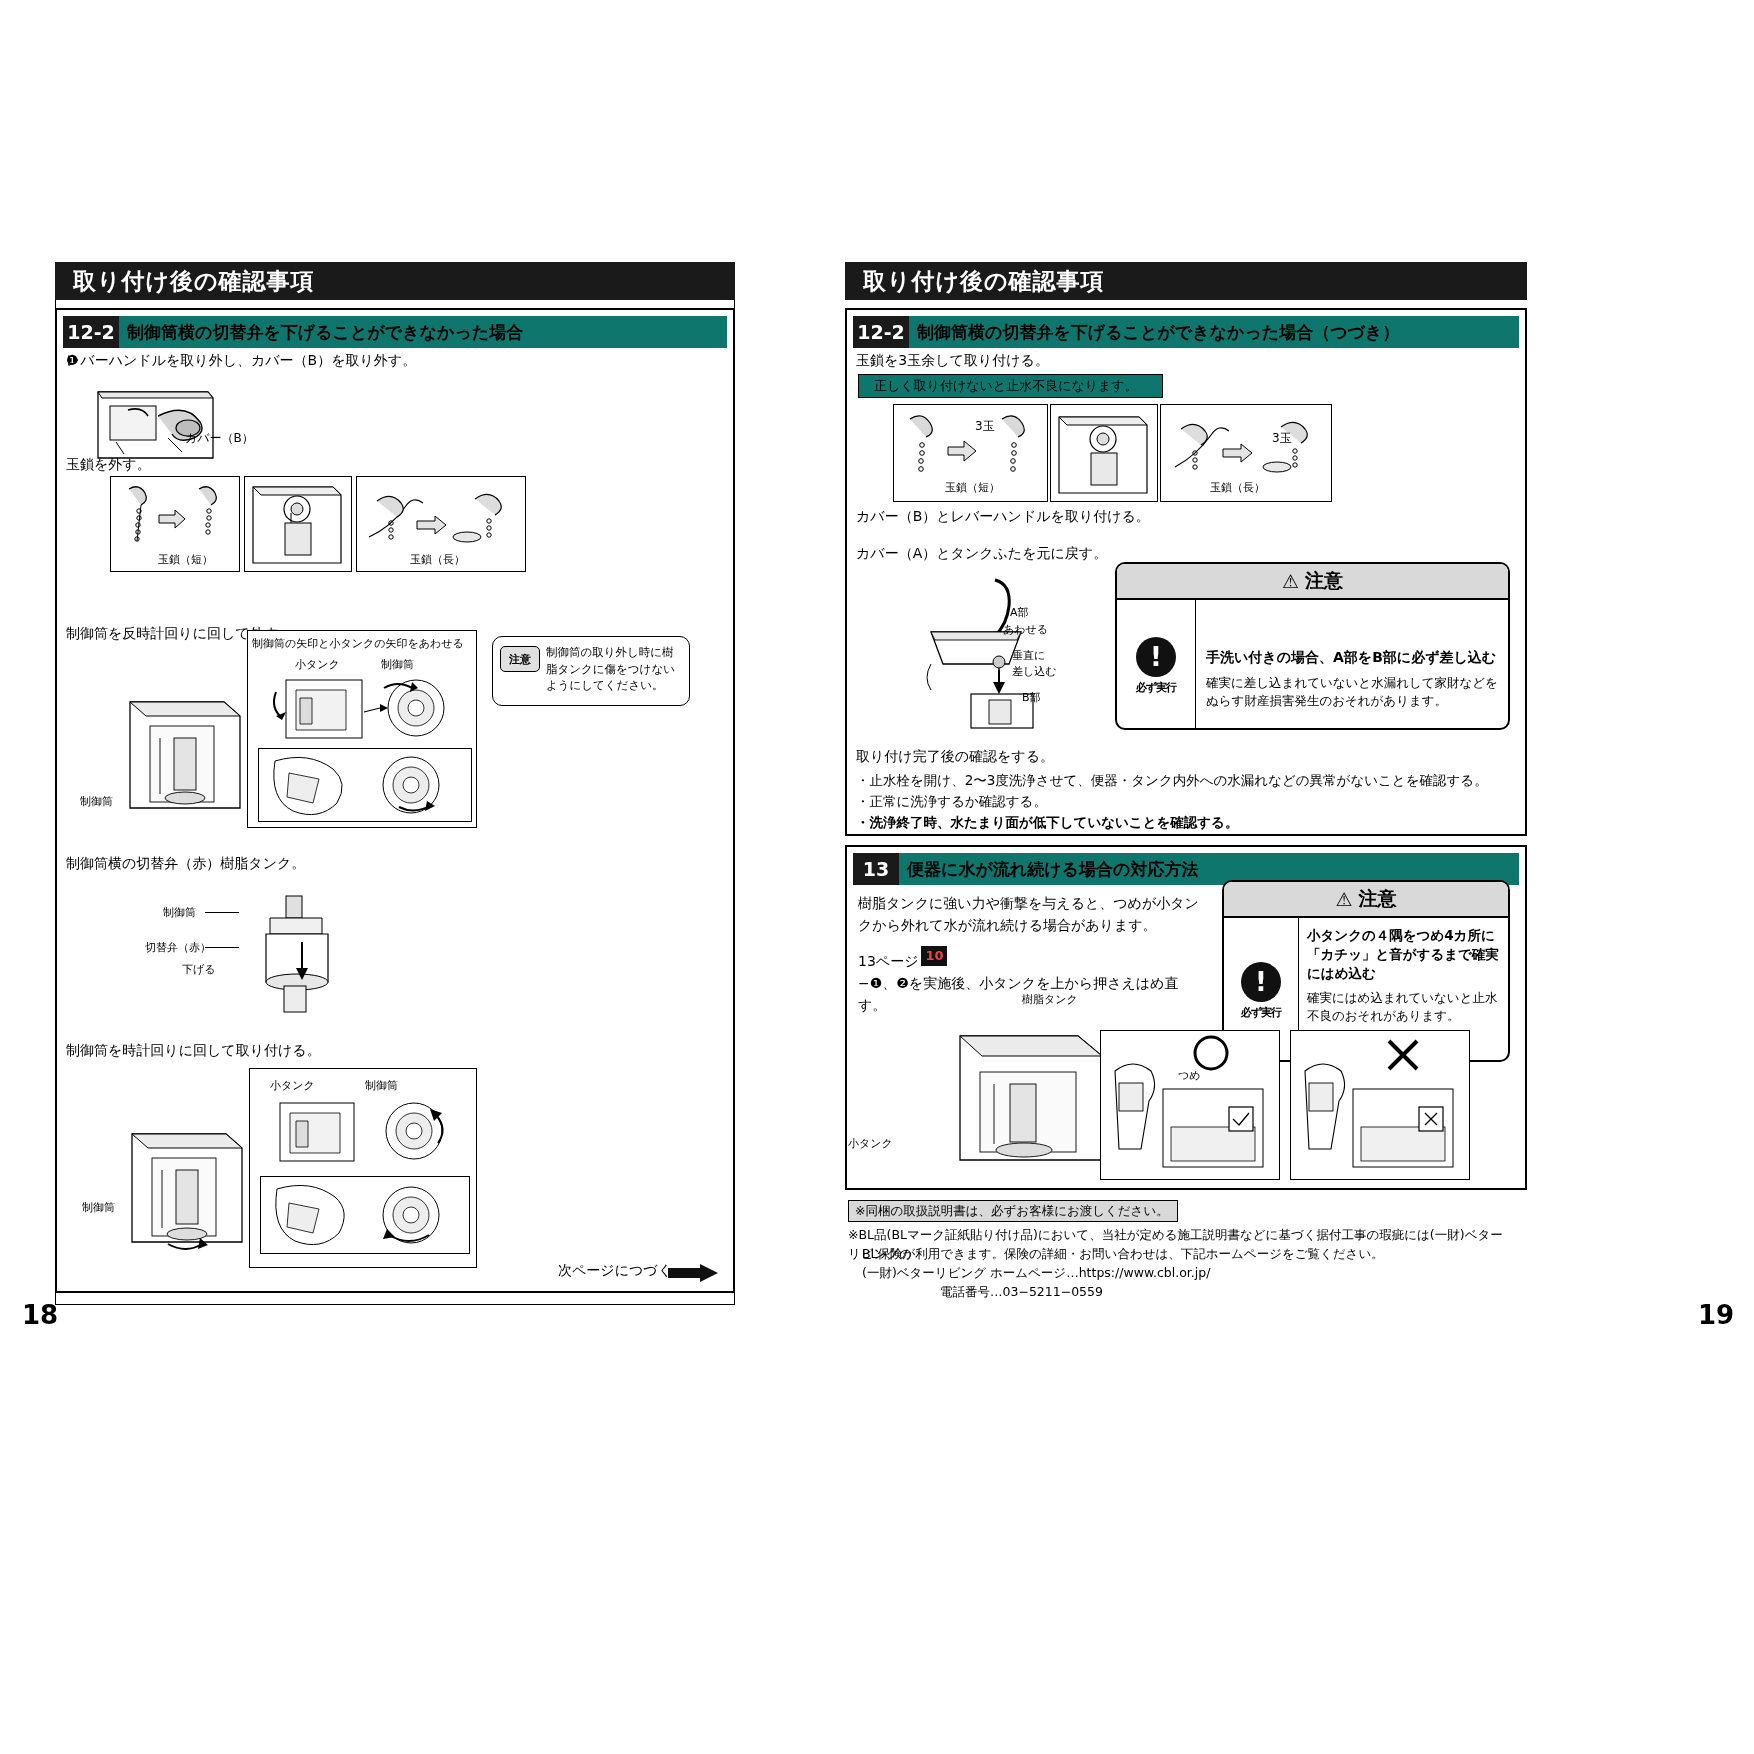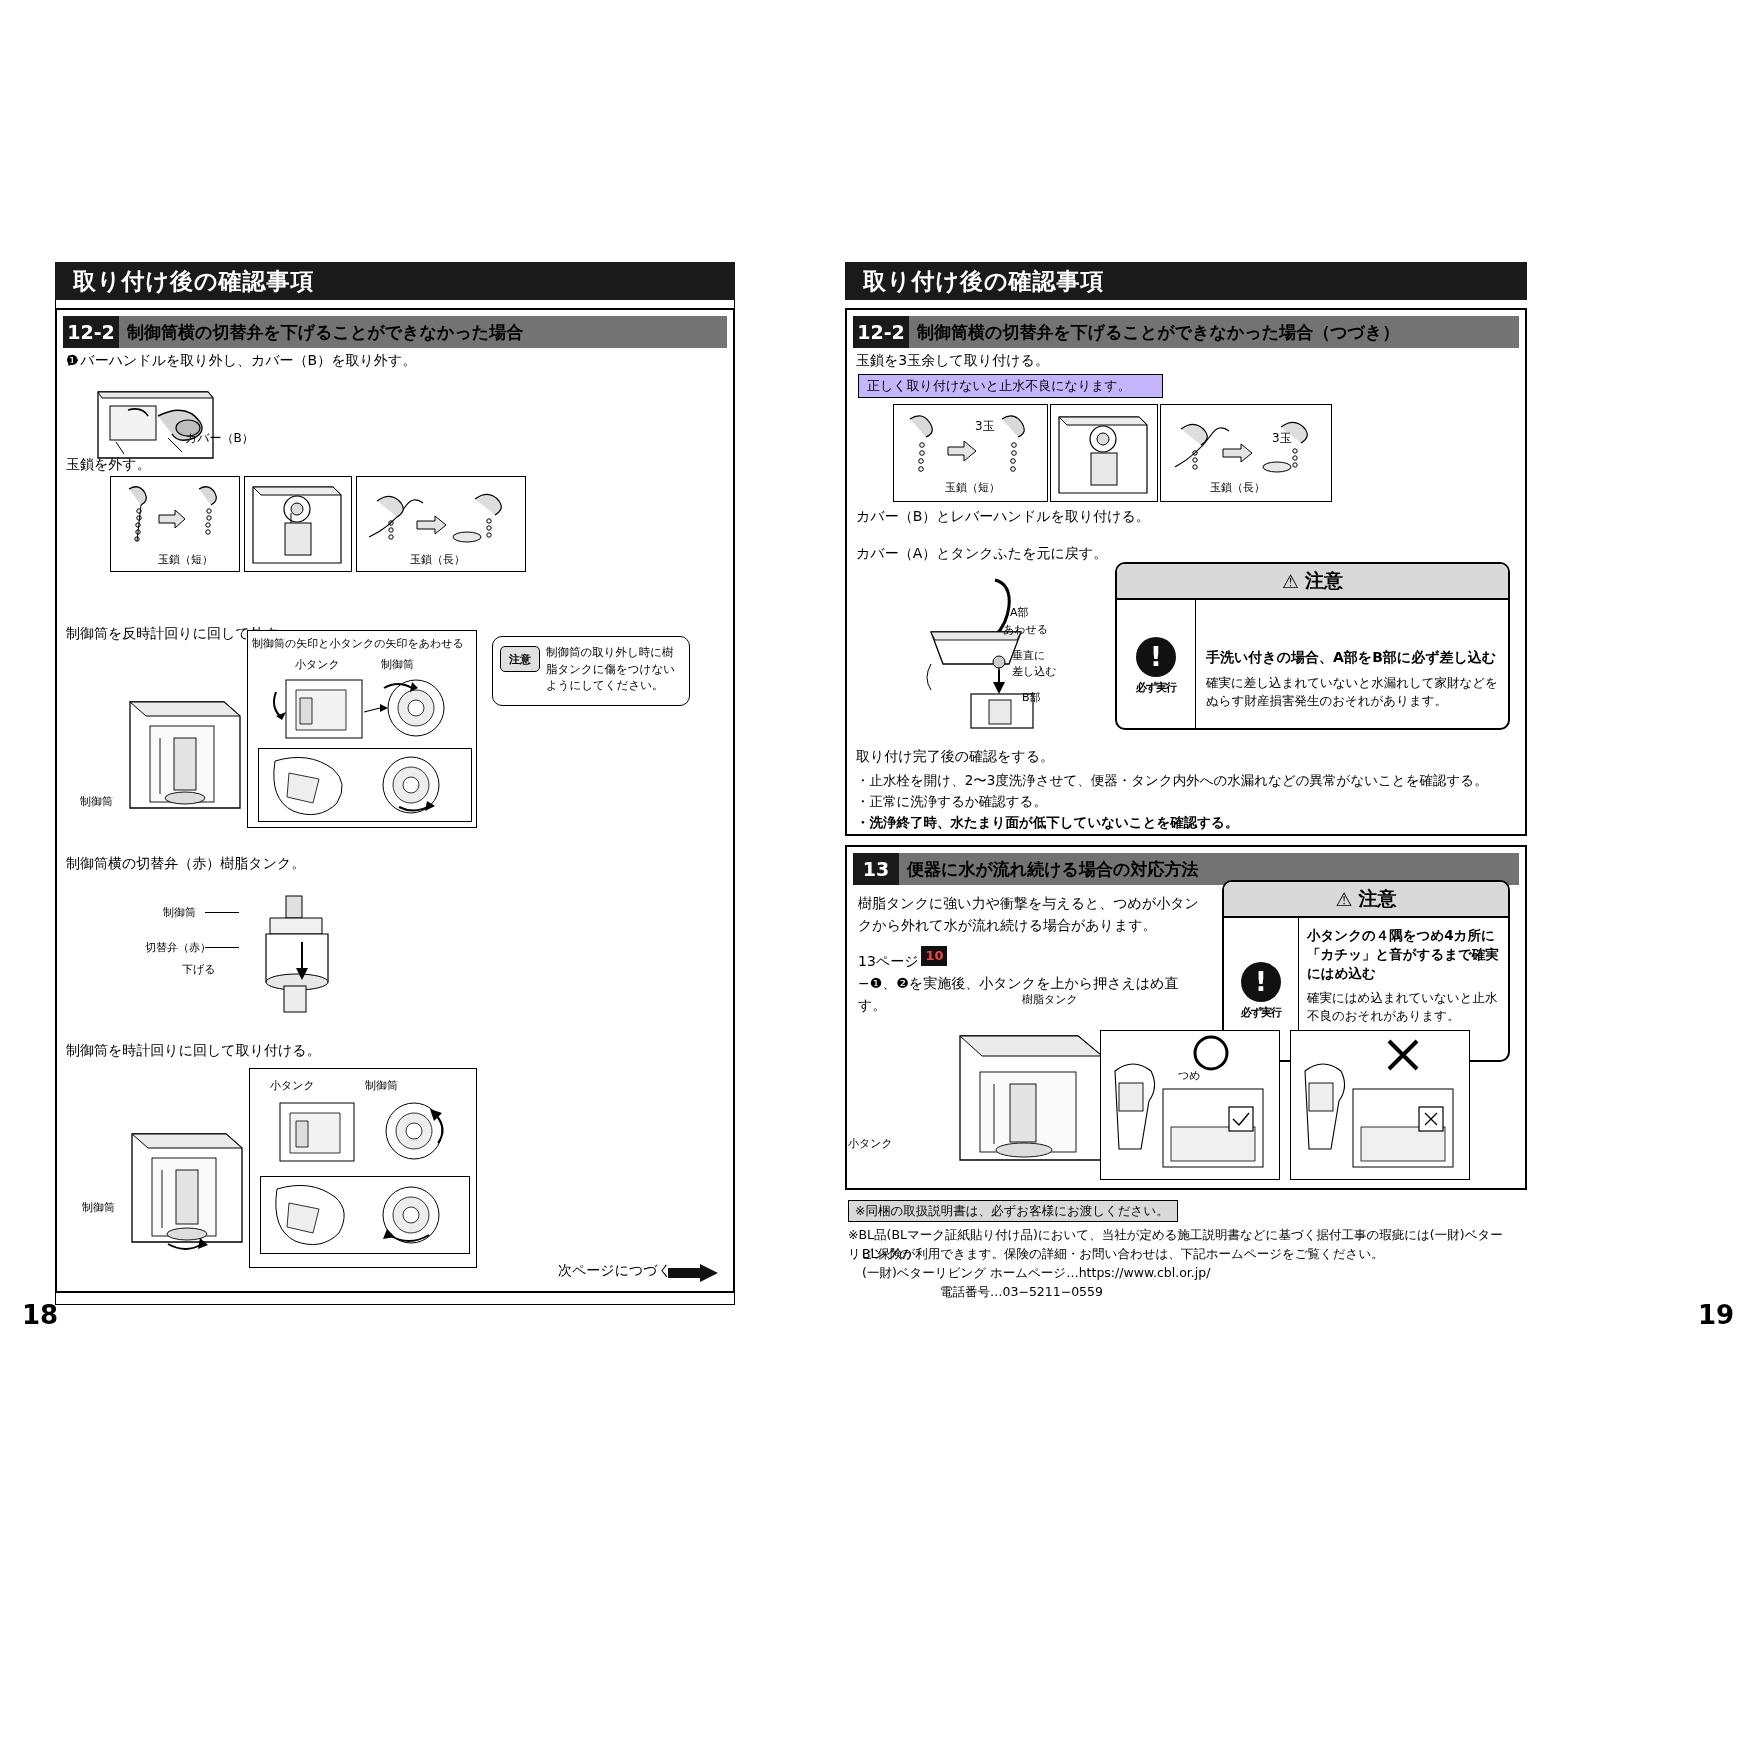--- a/index.html
+++ b/index.html
@@ -4,26 +4,26 @@
 <style>
   html,body{margin:0;padding:0;background:#ffffff;}
   body{width:1754px;height:1754px;font-family:"DejaVu Sans","Liberation Sans",sans-serif;color:#000;}
   .page{position:relative;width:1754px;height:1754px;}
   .spread{position:absolute;left:0;top:0;width:1754px;height:1754px;}
 
   
   .blk{position:absolute;box-sizing:border-box;}
   .hdr-bar{background:#1a1a1a;color:#fff;font-weight:bold;display:flex;align-items:center;padding-left:18px;letter-spacing:1px;}
   .sec-box{border:2px solid #000;box-sizing:border-box;background:#fff;}
-  .sub-bar{background:#737373;display:flex;align-items:center;box-sizing:border-box;}
+  .sub-bar{background:#0f766e;display:flex;align-items:center;box-sizing:border-box;}
   .num-badge{background:#1a1a1a;color:#fff;font-weight:bold;display:flex;align-items:center;justify-content:center;}
   .sub-title{font-weight:bold;color:#000;padding-left:8px;}
   .figbox{border:1.5px solid #000;box-sizing:border-box;background:#fff;}
   .thinbox{border:1px solid #000;box-sizing:border-box;background:#fff;}
-  .greybox{background:#c4b5fd;border:1px solid #000;box-sizing:border-box;display:flex;align-items:center;padding-left:8px;}
+  .greybox{background:#0f766e;border:1px solid #000;box-sizing:border-box;display:flex;align-items:center;padding-left:15px;}
   .caution-box{border:2px solid #000;border-radius:10px;box-sizing:border-box;background:#fff;overflow:hidden;}
   .caution-head{background:#d9d9d9;display:flex;align-items:center;justify-content:center;font-weight:bold;border-bottom:2px solid #000;}
   .must{display:flex;flex-direction:column;align-items:center;justify-content:center;}
   .must .circ{width:40px;height:40px;border-radius:50%;background:#111;color:#fff;display:flex;align-items:center;justify-content:center;font-weight:bold;font-size:26px;}
   .must .lbl{font-size:11px;font-weight:bold;margin-top:3px;letter-spacing:-1px;}
   .pgnum{font-weight:bold;font-size:26px;}
   .lbl{font-size:12px;}
   svg{display:block;}
   .leader{position:absolute;background:#000;}
 </style>

